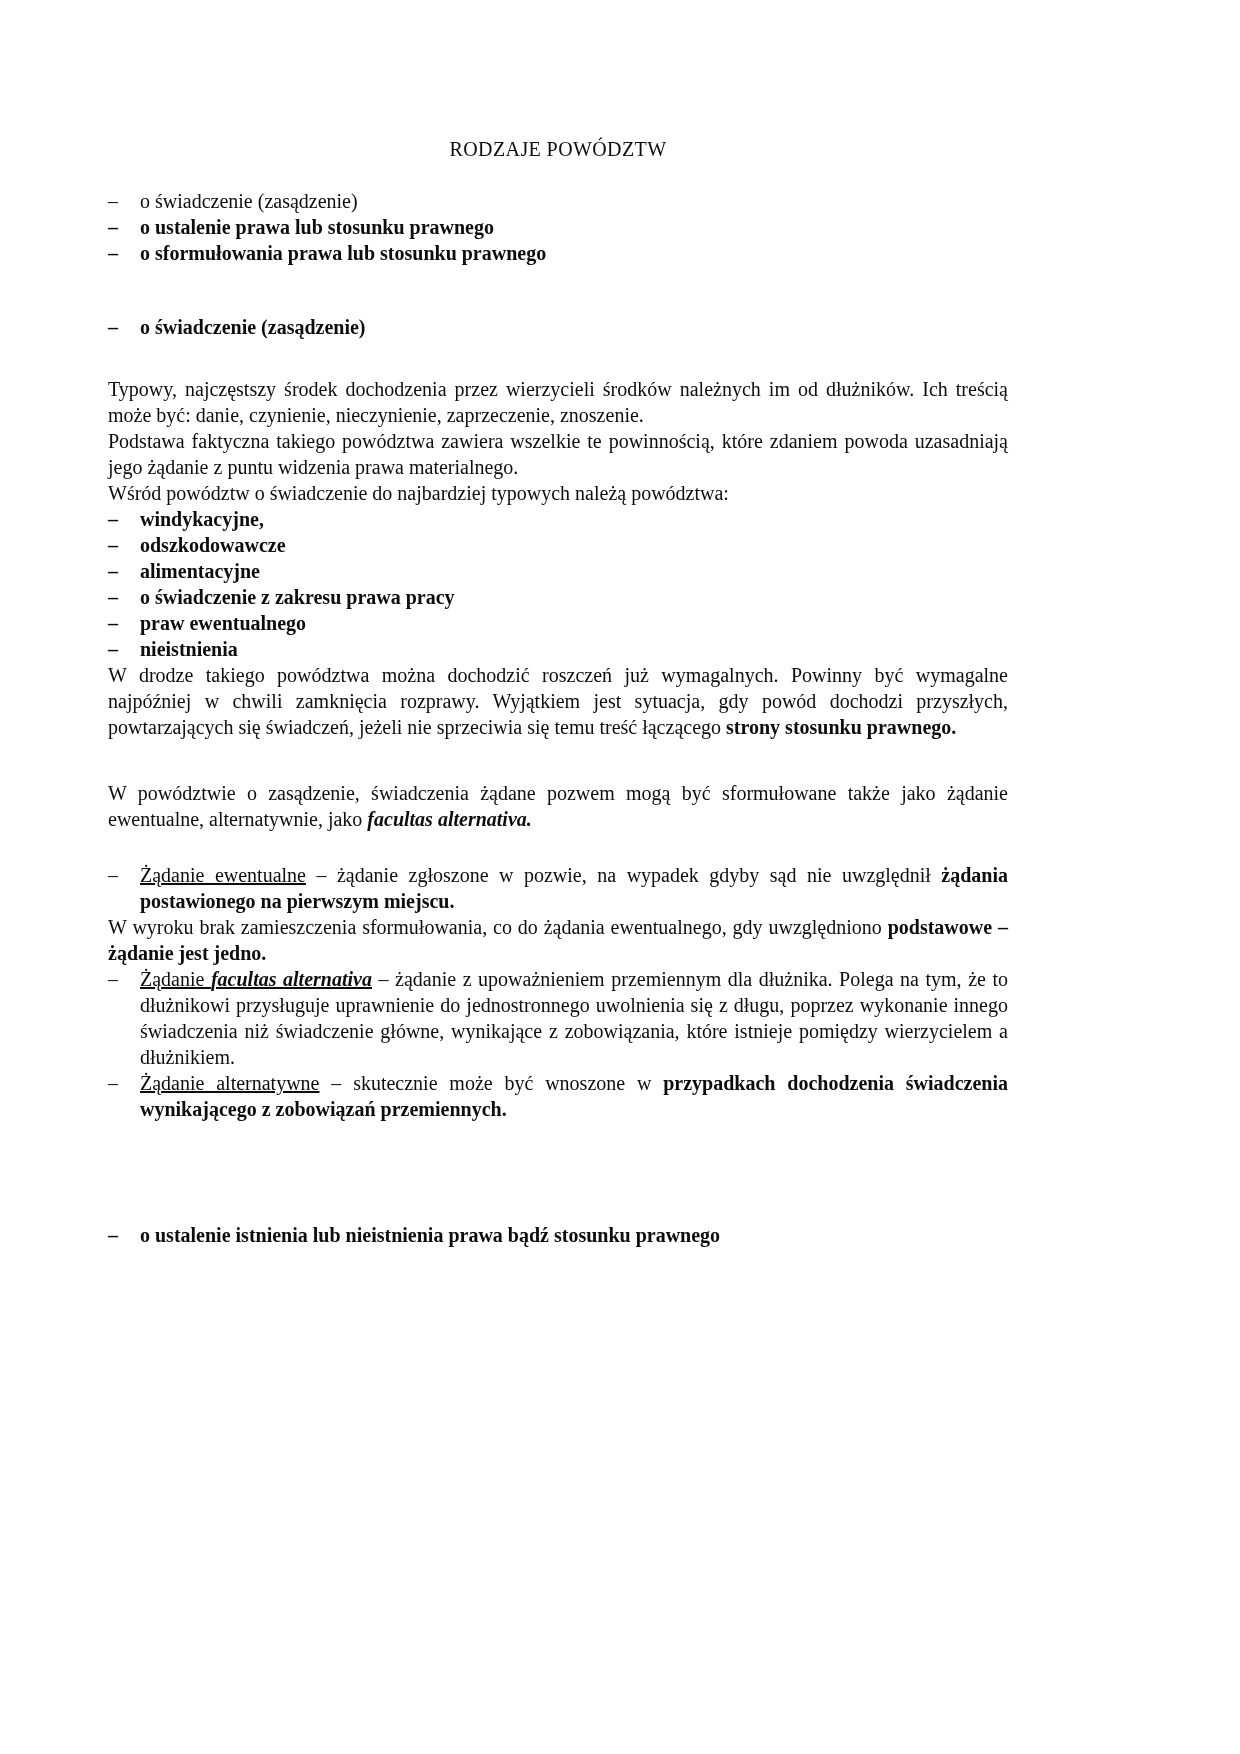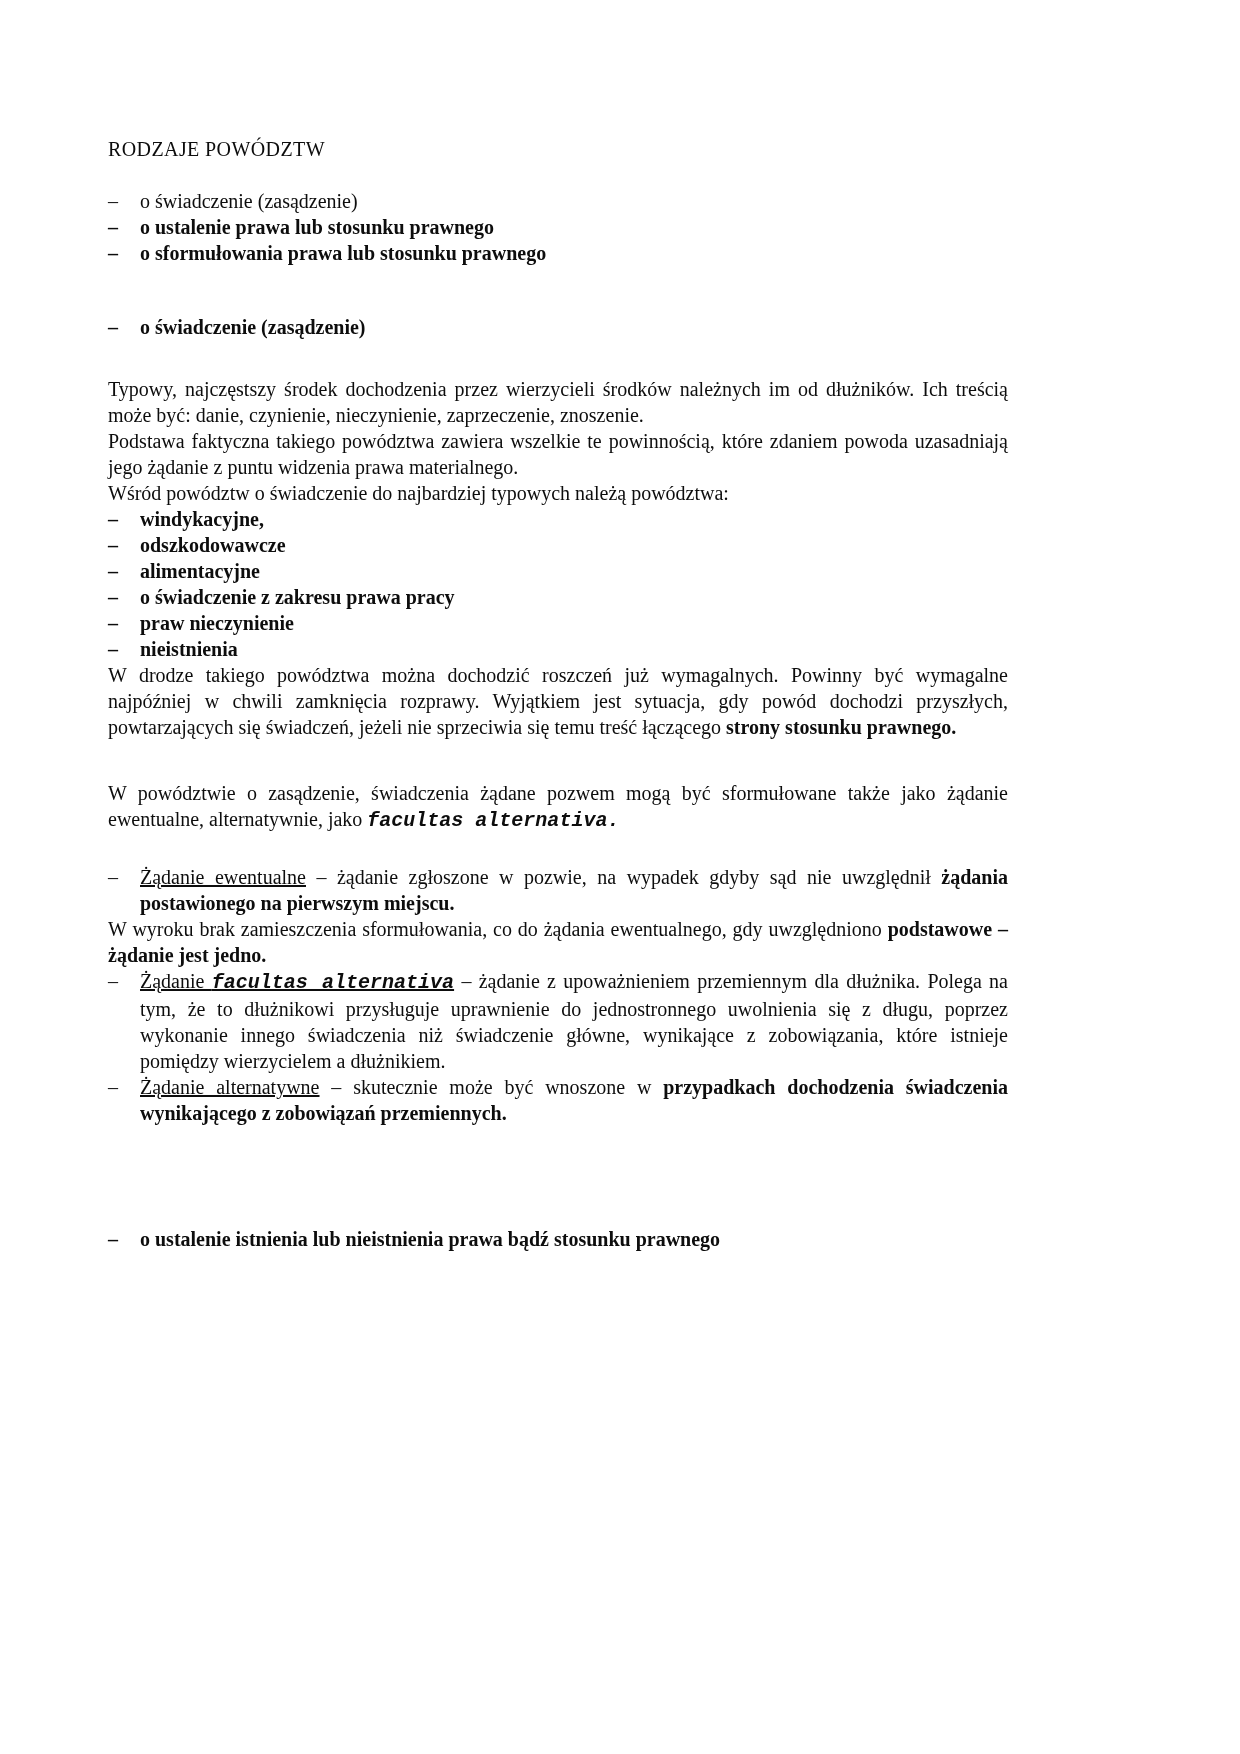--- a/index.html
+++ b/index.html
@@ -16,30 +16,31 @@
   }
   .page {
     width: 900px;
     margin-left: 108px;
     padding-top: 136px;
     padding-bottom: 120px;
   }
   .doc-title {
     font-size: 20px;
     font-weight: normal;
+    text-align: center;
     letter-spacing: 0.4px;
     margin-bottom: 26px;
   }
   .para { text-align: justify; }
   .dash-item { display: flex; align-items: flex-start; }
   .dash-item .marker { flex: 0 0 32px; }
   .dash-item .item-text { flex: 1 1 auto; }
   .justify { text-align: justify; }
   .bold { font-weight: bold; }
-  .bold-italic { font-weight: bold; font-style: italic; font-family: Liberation Mono, monospace; }
+  .bold-italic { font-weight: bold; font-style: italic; }
   .underline { text-decoration: underline; }
   .sec-heading { margin-top: 48px; font-weight: bold; }
   .sec-heading-last { margin-top: 100px; font-weight: bold; }
   .mt-blank { margin-top: 36px; }
   .mt-list-gap { margin-top: 30px; }
   .mt-med { margin-top: 34px; }
   .mt-lg { margin-top: 40px; }
 </style>
 </head>
 <body>
@@ -84,21 +85,21 @@
     <div class="dash-item bold">
       <span class="marker">–</span>
       <span class="item-text">alimentacyjne</span>
     </div>
     <div class="dash-item bold">
       <span class="marker">–</span>
       <span class="item-text">o świadczenie z zakresu prawa pracy</span>
     </div>
     <div class="dash-item bold">
       <span class="marker">–</span>
-      <span class="item-text">praw nieczynienie</span>
+      <span class="item-text">praw ewentualnego</span>
     </div>
     <div class="dash-item bold">
       <span class="marker">–</span>
       <span class="item-text">nieistnienia</span>
     </div>
   </div>
 
   <p class="para"><span>W drodze takiego powództwa można dochodzić roszczeń już wymagalnych. Powinny być wymagalne najpóźniej w chwili zamknięcia rozprawy. Wyjątkiem jest sytuacja, gdy powód dochodzi przyszłych, powtarzających się świadczeń, jeżeli nie sprzeciwia się temu treść łączącego </span><span class="bold">strony stosunku prawnego.</span></p>
 
 

